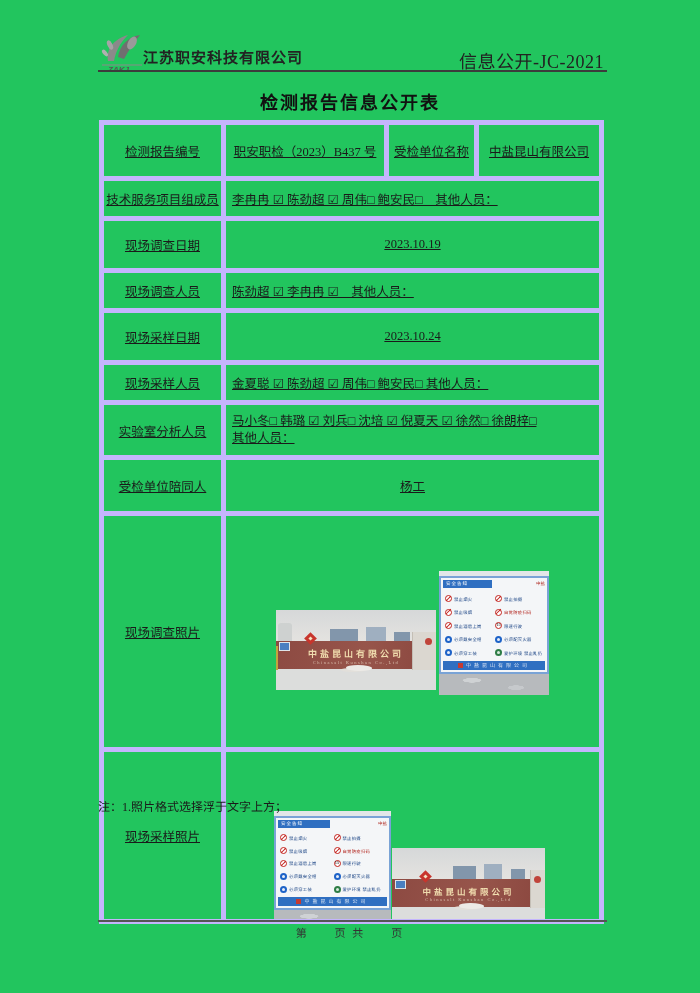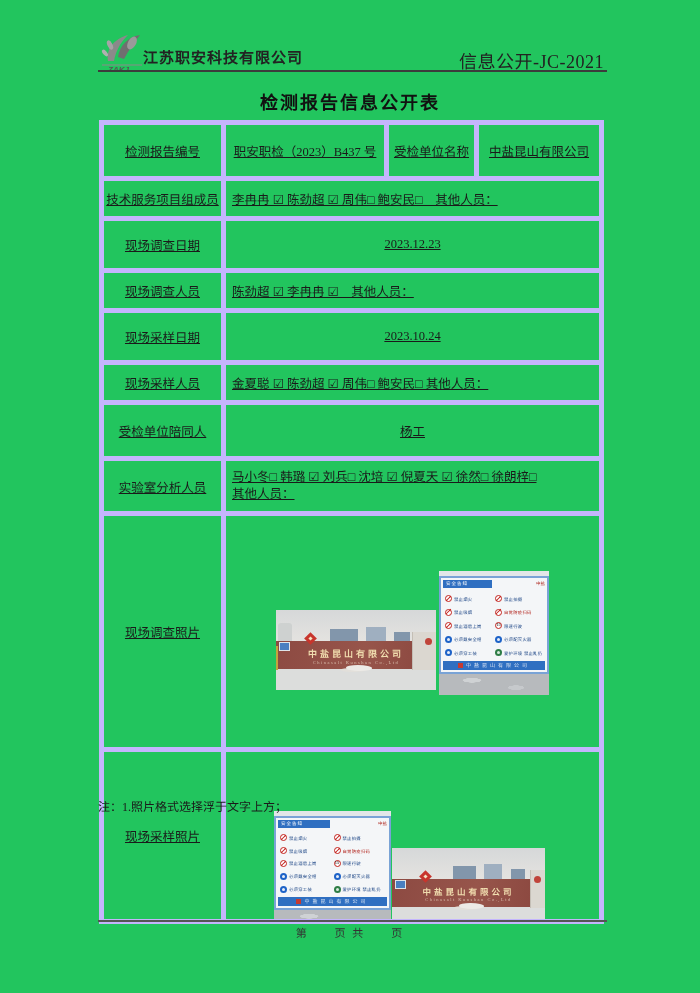--- a/index.html
+++ b/index.html
@@ -130,44 +130,44 @@
       <td class="val-c">职安职检（2023）B437 号</td>
       <td class="lab">受检单位名称</td>
       <td class="val-c">中盐昆山有限公司</td>
     </tr>
     <tr style="height:20px">
       <td class="lab">技术服务项目组成员</td>
       <td class="val-l" colspan="3">李冉冉 ☑ 陈劲超 ☑ 周伟□ 鲍安民□　其他人员：</td>
     </tr>
     <tr style="height:20px">
       <td class="lab">现场调查日期</td>
-      <td class="val-c" colspan="3">2023.12.23</td>
+      <td class="val-c" colspan="3">2023.10.19</td>
     </tr>
     <tr style="height:20px">
       <td class="lab">现场调查人员</td>
       <td class="val-l" colspan="3">陈劲超 ☑ 李冉冉 ☑　其他人员：</td>
     </tr>
     <tr style="height:20px">
       <td class="lab">现场采样日期</td>
       <td class="val-c" colspan="3">2023.10.24</td>
     </tr>
     <tr style="height:20px">
       <td class="lab">现场采样人员</td>
       <td class="val-l" colspan="3">金夏聪 ☑ 陈劲超 ☑ 周伟□ 鲍安民□ 其他人员：</td>
-    </tr>
-    <tr style="height:20px">
-      <td class="lab">受检单位陪同人</td>
-      <td class="val-c" colspan="3">杨工</td>
     </tr>
     <tr style="height:38px">
       <td class="lab">实验室分析人员</td>
       <td class="val-l two-line" colspan="3">
         <div>马小冬□ 韩璐 ☑ 刘兵□ 沈培 ☑ 倪夏天 ☑ 徐然□ 徐朗梓□</div>
         <div>其他人员：</div>
       </td>
+    </tr>
+    <tr style="height:20px">
+      <td class="lab">受检单位陪同人</td>
+      <td class="val-c" colspan="3">杨工</td>
     </tr>
 
     <tr style="height:236px">
       <td class="lab">现场调查照片</td>
       <td class="photocell" colspan="3">
 
         <div class="wallphoto photo-abs" style="left:50px; top:94px; width:160px; height:80px;">
           <div class="wp-sky"></div>
           <div class="wp-b" style="left:34%; top:24%; width:17%; height:16%;"></div>
           <div class="wp-b wp-b2" style="left:56%; top:21%; width:13%; height:19%;"></div>

